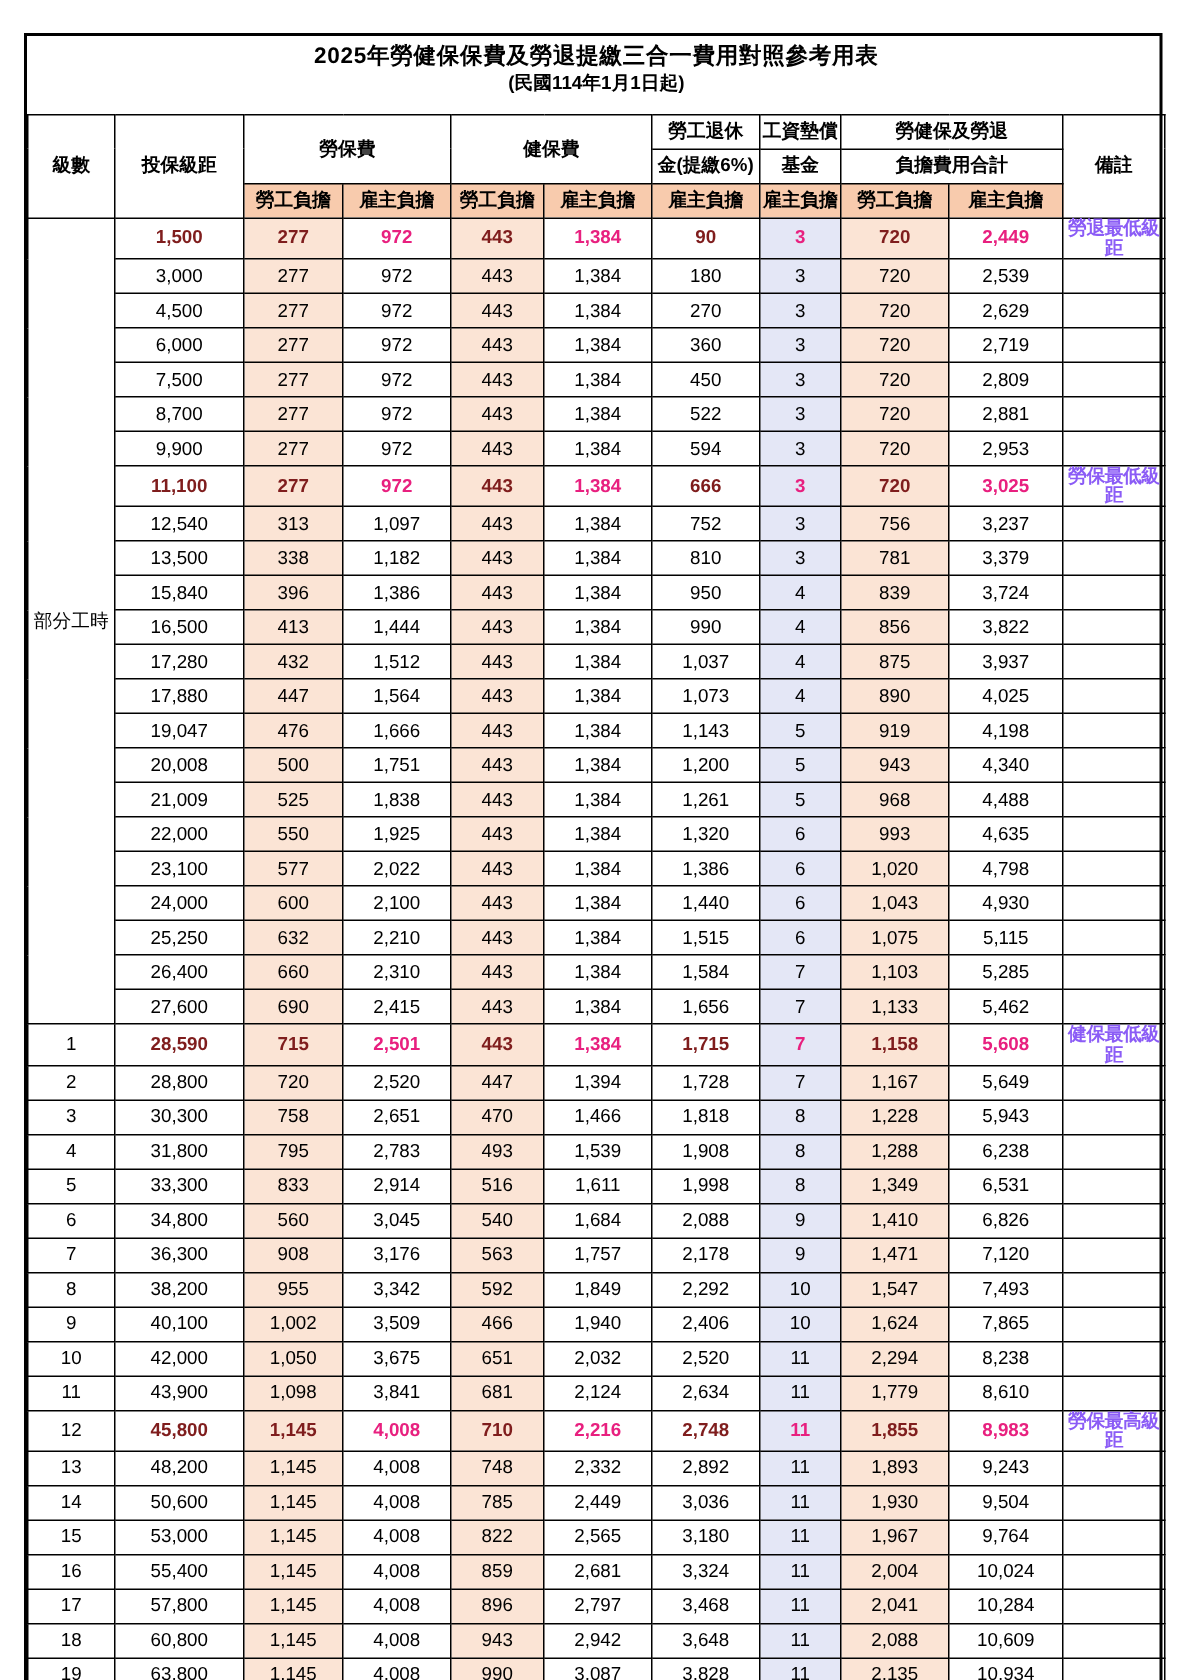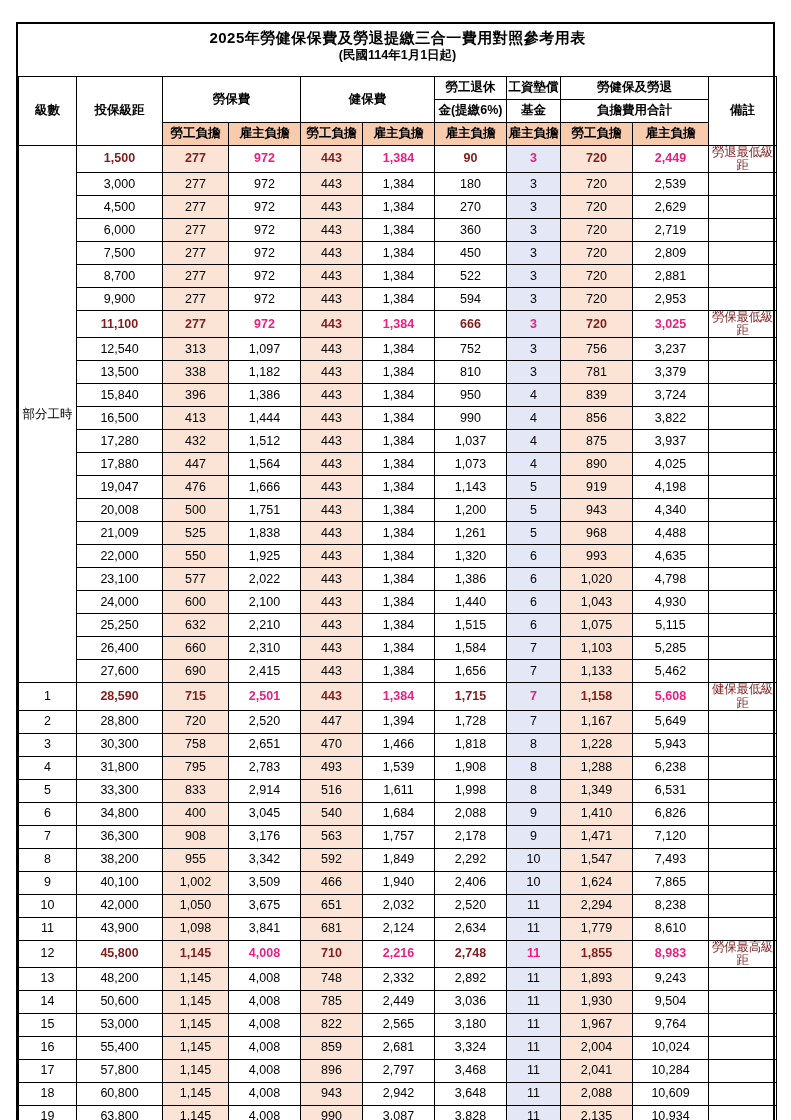--- a/index.html
+++ b/index.html
@@ -69,23 +69,23 @@
     height: 20px;
   }
   
   .c-orange { background: #f8cbad; }
   .c-orange-lite { background: #fbe4d5; }
   .c-blue { background: #e4e7f6; }
   .c-white { background: #ffffff; }
   .hl-orange { color: #7f1d1d; font-weight: bold; }
   .hl-pink { color: #e8207f; font-weight: bold; }
   .hl-red-note {
-    color: #7f1d1d;
+    color: #8b5cf6;
     font-size: 9px;
-    font-weight: normal;
+    font-weight: bold;
     letter-spacing: -0.3px;
   }
   .note-cell { font-size: 9px; }
   .lvl-cell { font-size: 12.5px; }
   .parttime {
     font-size: 12.5px;
     writing-mode: horizontal-tb;
   }
   .sal { font-size: 12.5px; }
   .thicktop td { border-top: 2px solid #000; }
@@ -481,21 +481,21 @@
             <td class="c-white">1,611</td>
             <td class="c-white">1,998</td>
             <td class="c-blue">8</td>
             <td class="c-orange-lite">1,349</td>
             <td class="c-white">6,531</td>
             <td class="note-cell"></td>
           </tr>
           <tr>
             <td class="lvl-cell">6</td>
             <td class="sal c-white">34,800</td>
-            <td class="c-orange-lite">400</td>
+            <td class="c-orange-lite">560</td>
             <td class="c-white">3,045</td>
             <td class="c-orange-lite">540</td>
             <td class="c-white">1,684</td>
             <td class="c-white">2,088</td>
             <td class="c-blue">9</td>
             <td class="c-orange-lite">1,410</td>
             <td class="c-white">6,826</td>
             <td class="note-cell"></td>
           </tr>
           <tr>

